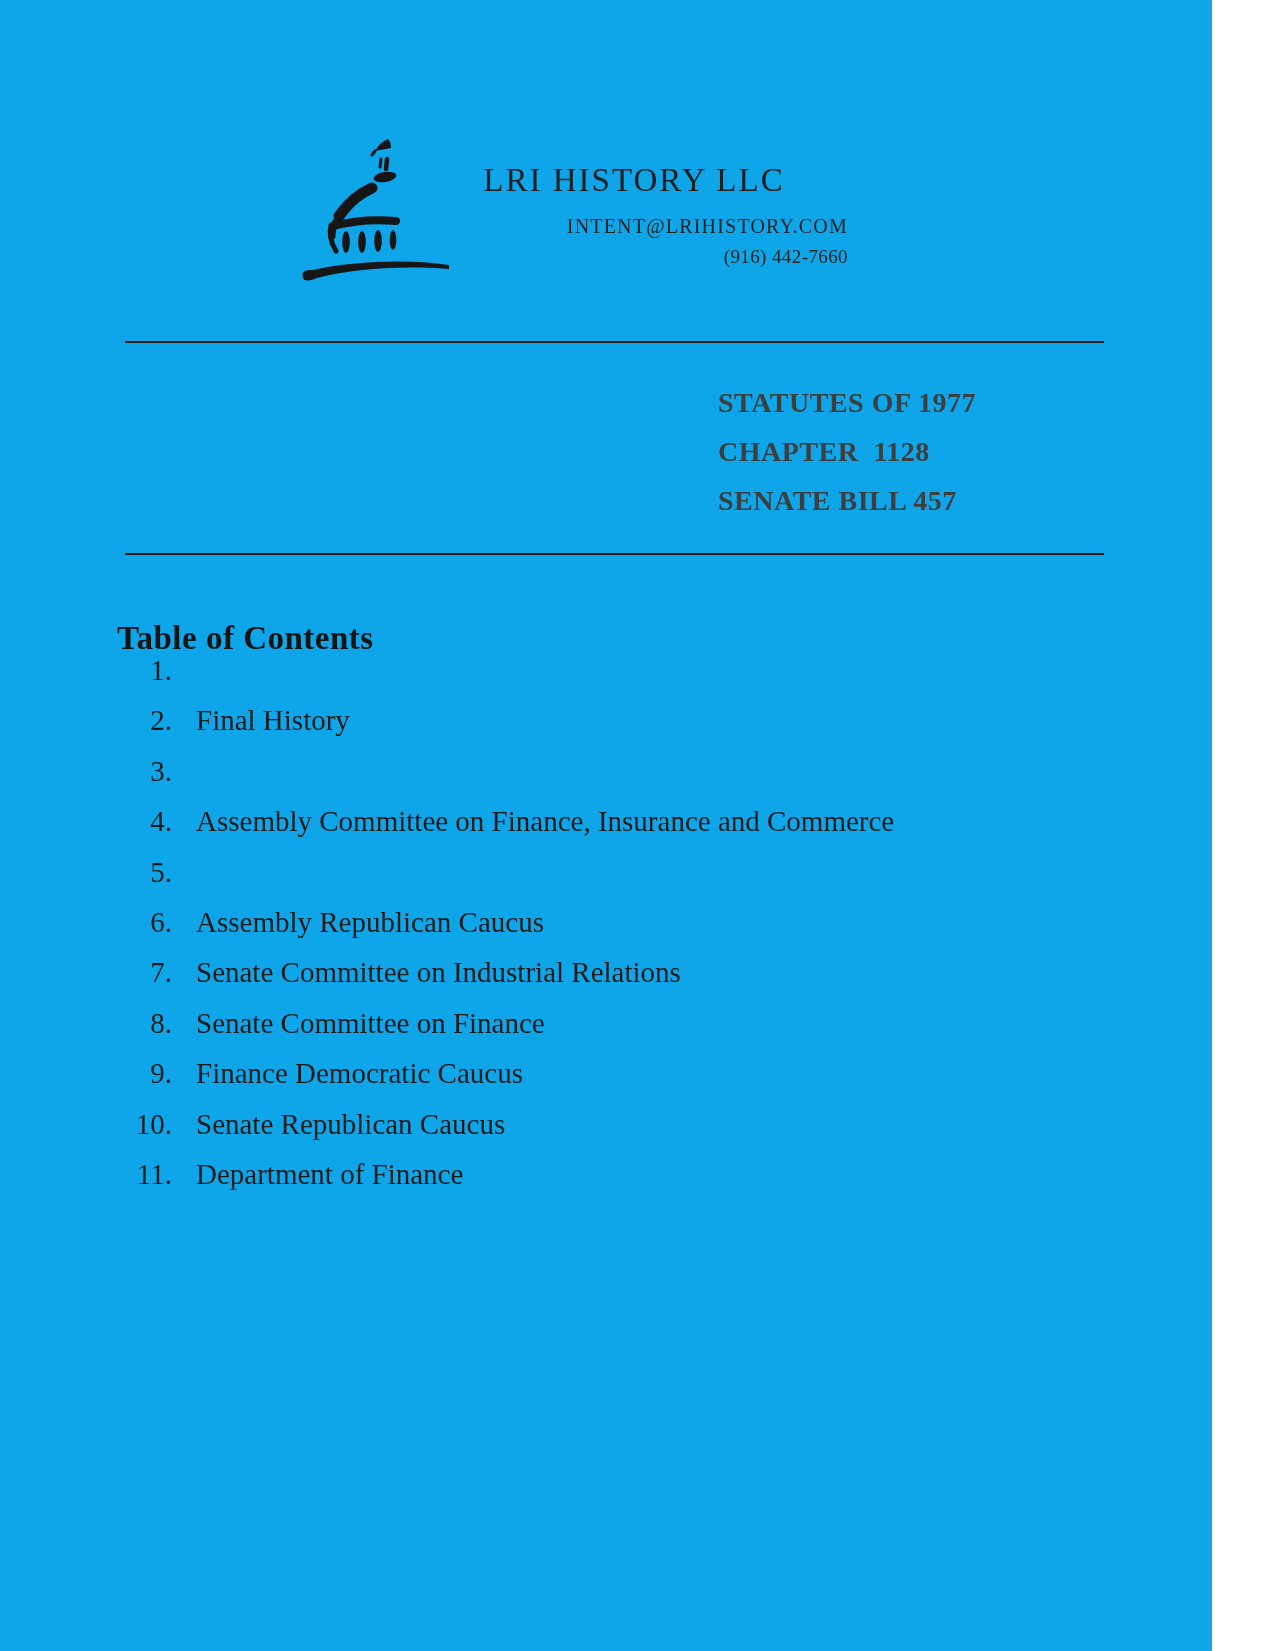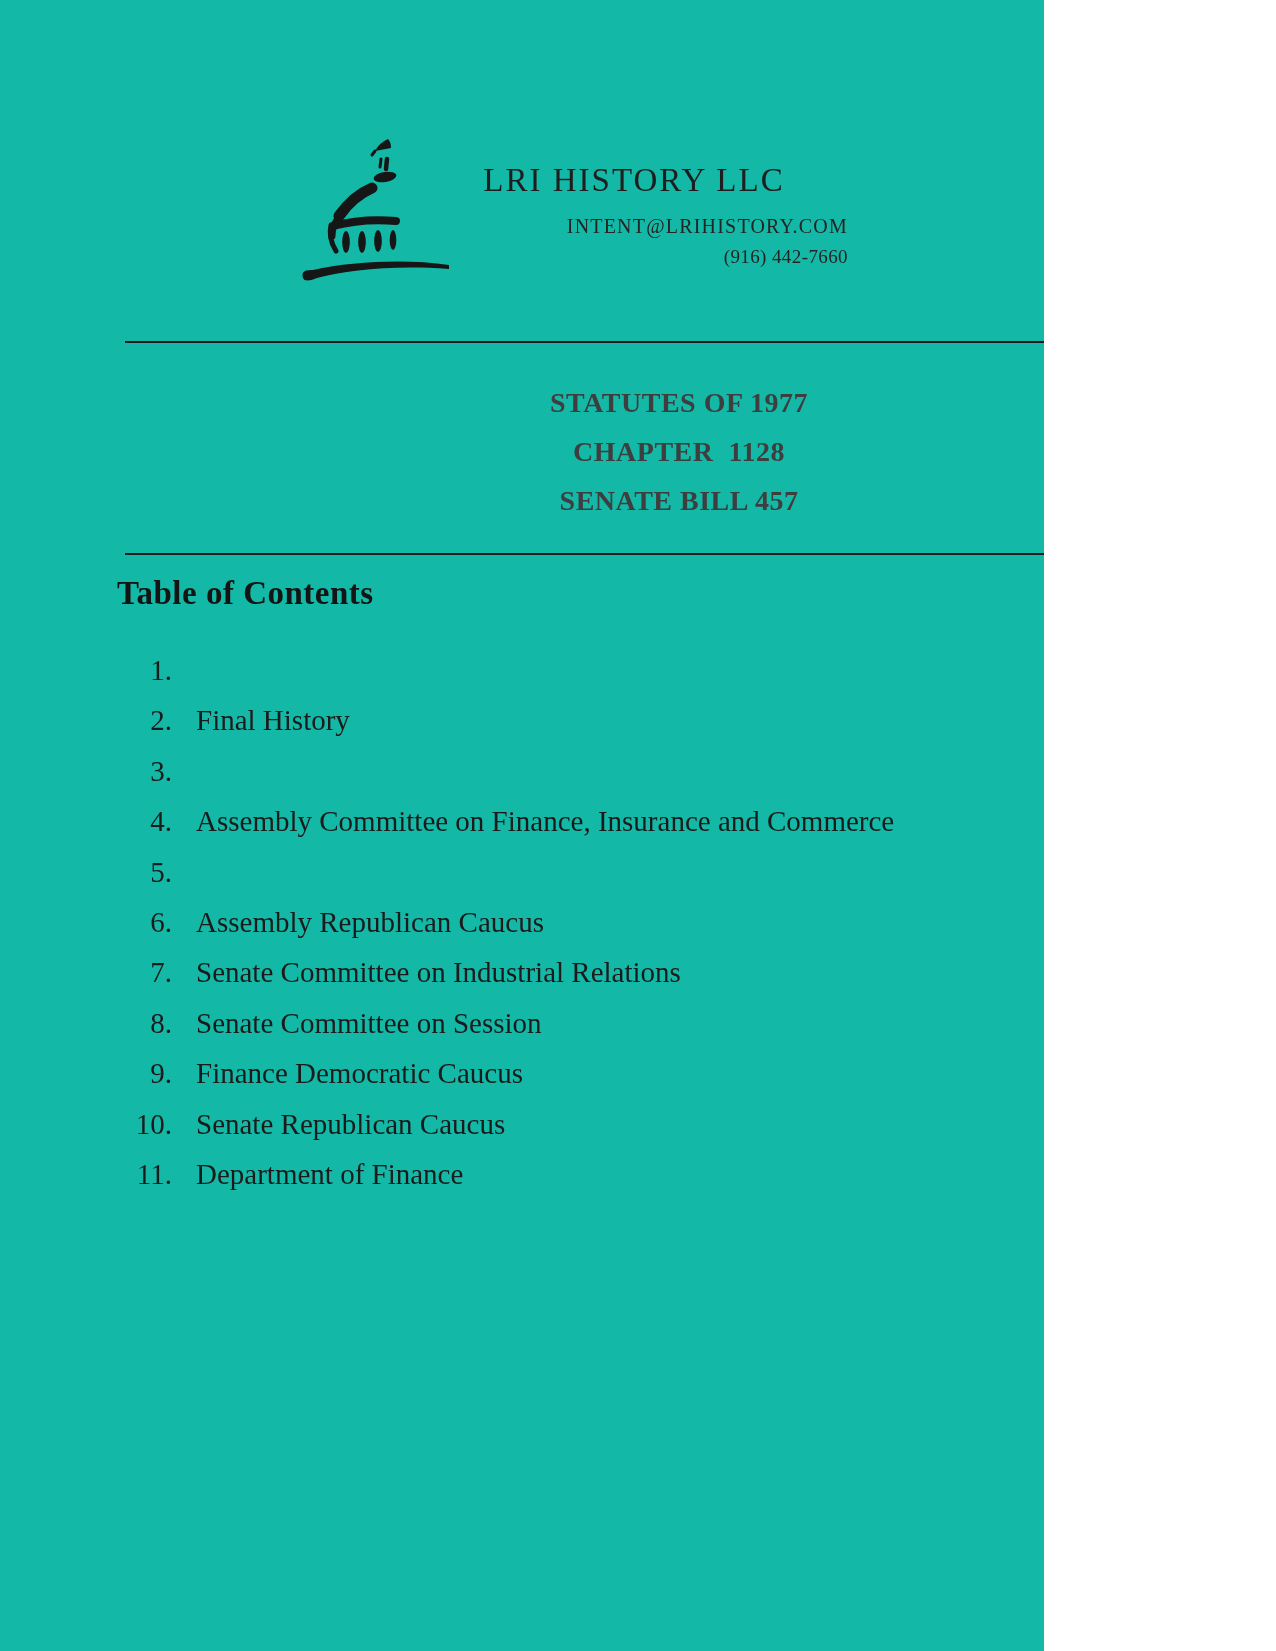--- a/index.html
+++ b/index.html
@@ -2,23 +2,23 @@
 <html><head>
 <meta charset="utf-8">
 <style>
   html, body {
     margin: 0;
     padding: 0;
     background: #ffffff;
   }
   .page {
     position: relative;
-    width: 1044px;
+    width: 1212px;
     height: 1651px;
-    background: #14b8a6;
+    background: #0ea5e9;
     font-family: "Liberation Serif", "DejaVu Serif", serif;
     color: #1d1d1b;
     overflow: hidden;
   }
 
   
   .logo {
     position: absolute;
     left: 293px;
     top: 130px;
@@ -64,34 +64,34 @@
     border-top: 2px solid #1c1c1c;
   }
   .rule-top { top: 341px; }
   .rule-bottom { top: 553px; }
 
   
   .reference {
     position: absolute;
     top: 378px;
     right: 236px;
-    text-align: center;
+    text-align: left;
     font-weight: bold;
     font-size: 28px;
     line-height: 49px;
     color: #3e3e3e;
     letter-spacing: 0.5px;
   }
   .reference .ref-line { white-space: pre; }
 
   
   .toc-heading {
     position: absolute;
     left: 117px;
-    top: 575px;
+    top: 620px;
     font-size: 33px;
     font-weight: bold;
     color: #141414;
     letter-spacing: 0.5px;
   }
   .toc-list {
     position: absolute;
     left: 117px;
     top: 654px;
     width: 1000px;
@@ -185,21 +185,21 @@
     <div class="toc-item">
       <span class="toc-num">6.</span>
       <span class="toc-label">Assembly Republican Caucus</span>
     </div>
     <div class="toc-item">
       <span class="toc-num">7.</span>
       <span class="toc-label">Senate Committee on Industrial Relations</span>
     </div>
     <div class="toc-item">
       <span class="toc-num">8.</span>
-      <span class="toc-label">Senate Committee on Session</span>
+      <span class="toc-label">Senate Committee on Finance</span>
     </div>
     <div class="toc-item">
       <span class="toc-num">9.</span>
       <span class="toc-label">Finance Democratic Caucus</span>
     </div>
     <div class="toc-item">
       <span class="toc-num">10.</span>
       <span class="toc-label">Senate Republican Caucus</span>
     </div>
     <div class="toc-item">

